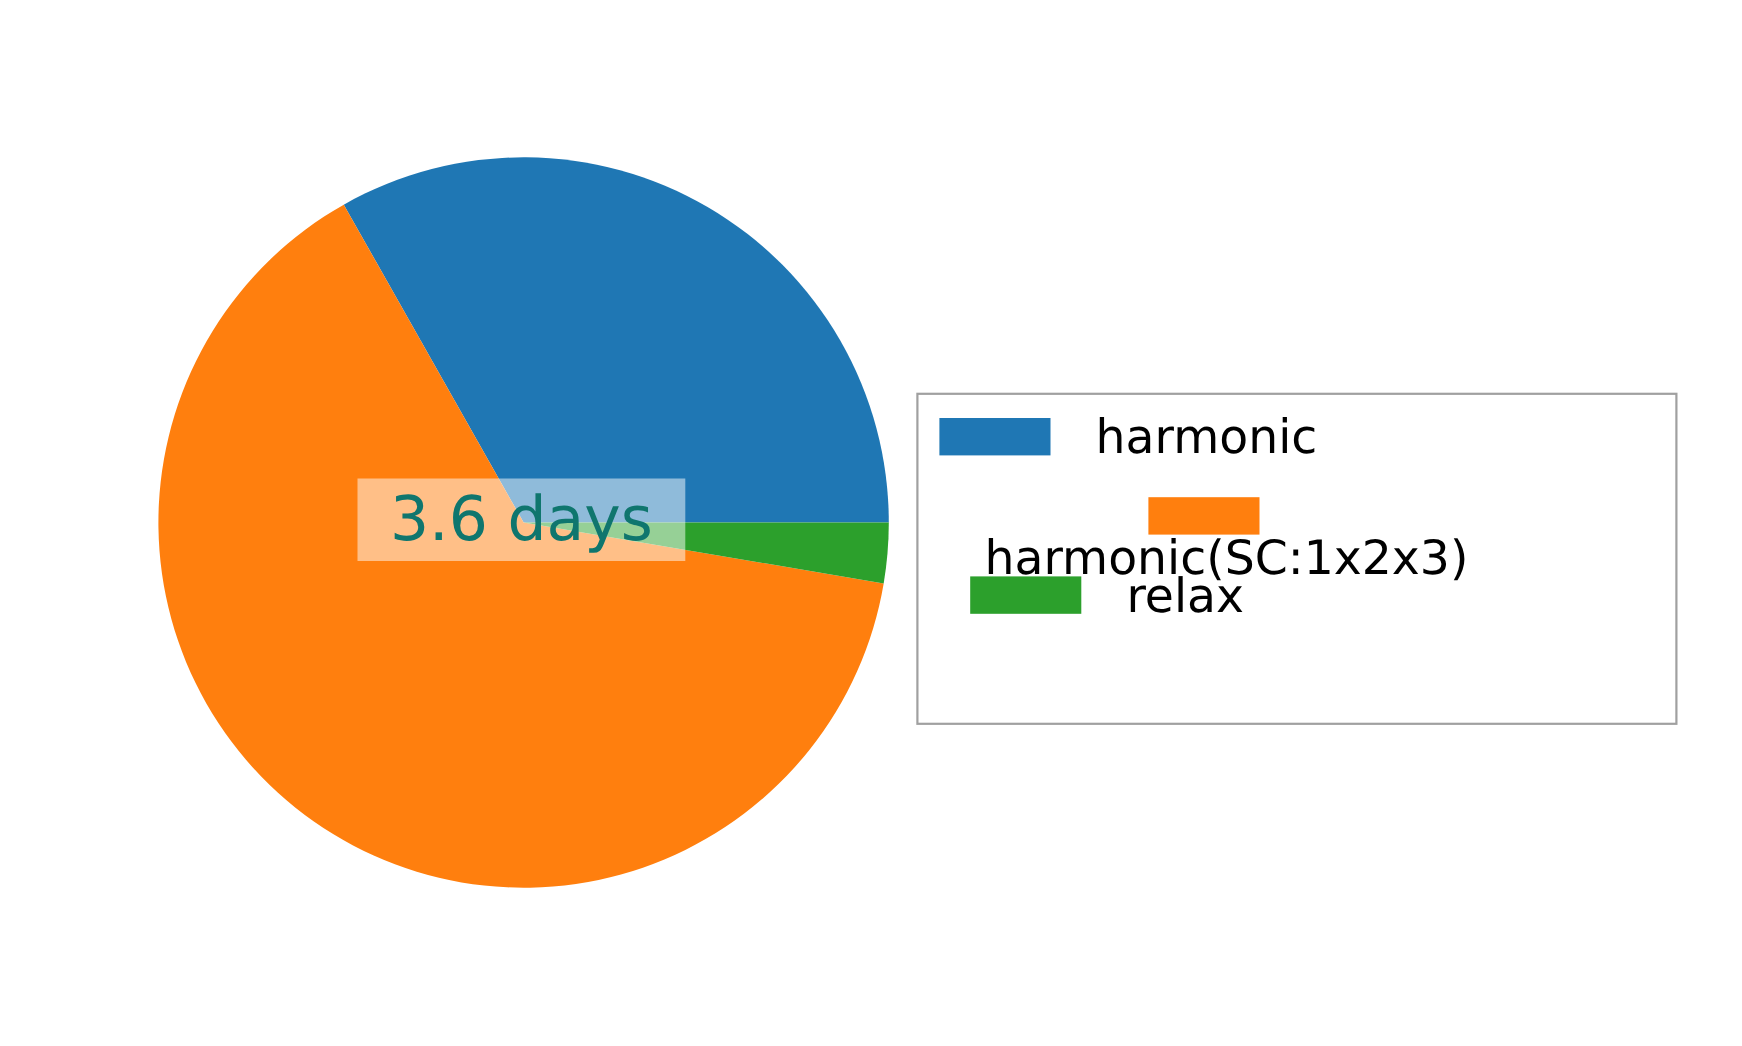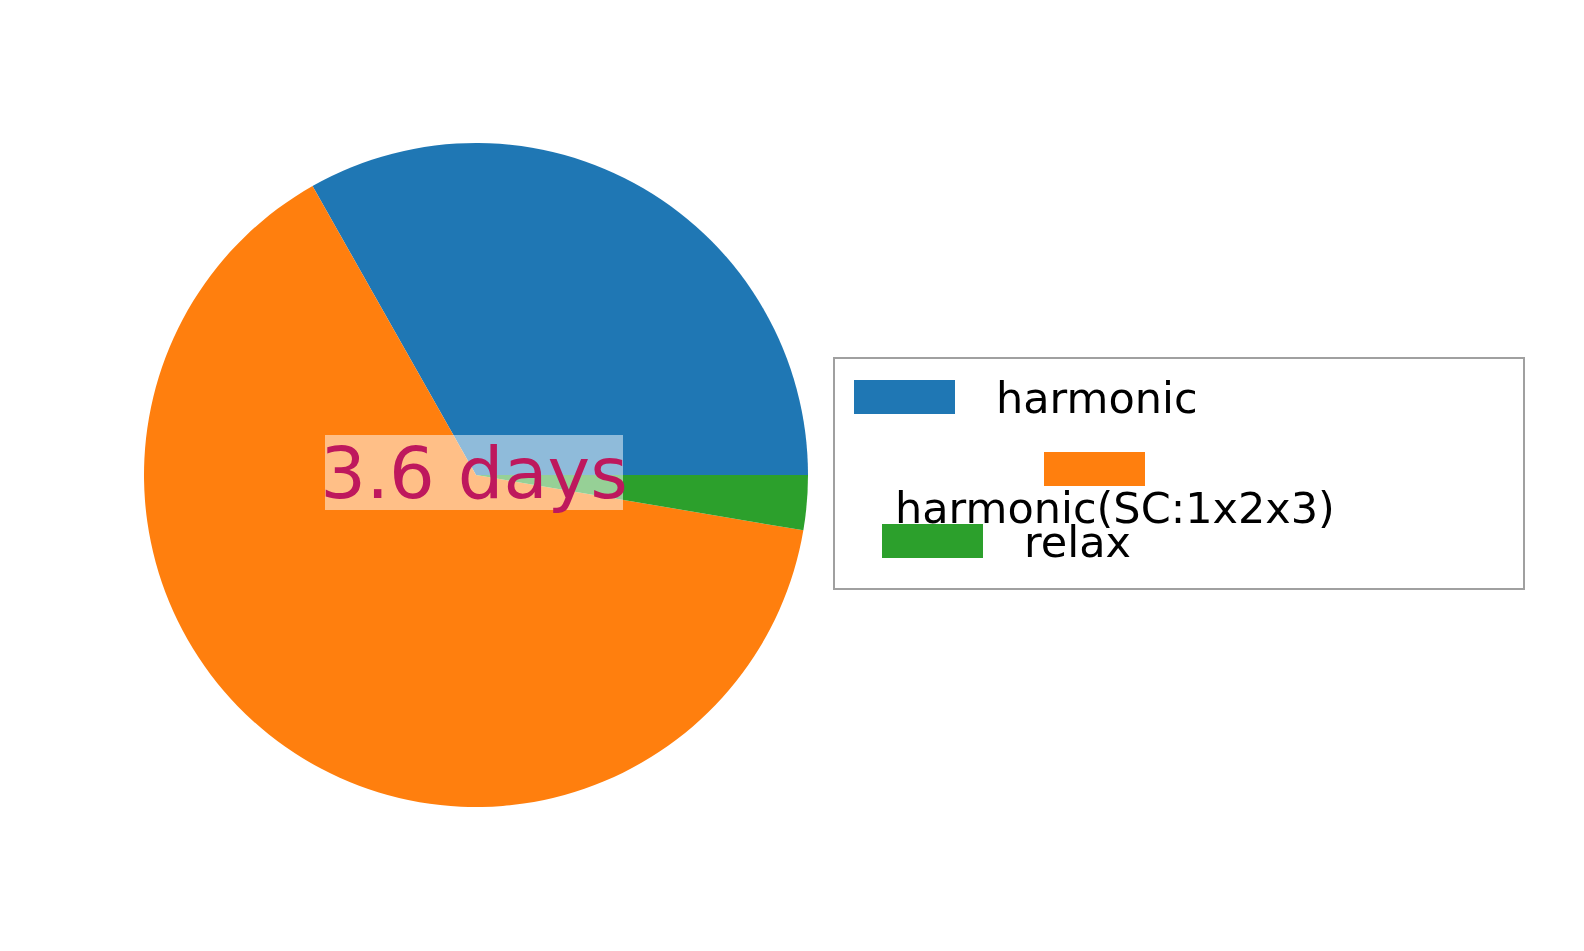--- a/index.html
+++ b/index.html
@@ -27,32 +27,32 @@
   #center-label {
     position: absolute;
     left: 325px;
     top: 435px;
     width: 298px;
     height: 75px;
     background: rgba(255, 255, 255, 0.5);
     display: flex;
     align-items: center;
     justify-content: center;
-    font-size: 72px;
+    font-size: 56px;
     line-height: 1;
-    color: #be185d;
+    color: #0f766e;
     letter-spacing: 0px;
     white-space: nowrap;
   }
   #legend {
     position: absolute;
     left: 833px;
     top: 357px;
     width: 692px;
-    height: 233px;
+    height: 302px;
     box-sizing: border-box;
     border: 2px solid #a0a0a0;
     background: #ffffff;
   }
   .legend-row {
     position: absolute;
     left: 19px;
     height: 34px;
     display: flex;
     align-items: center;

